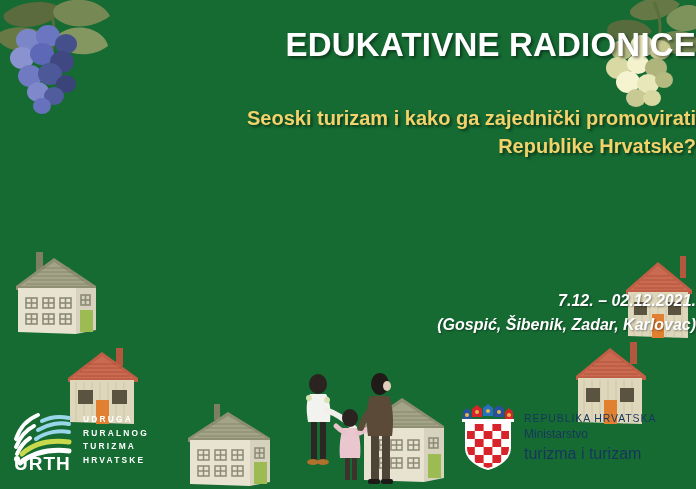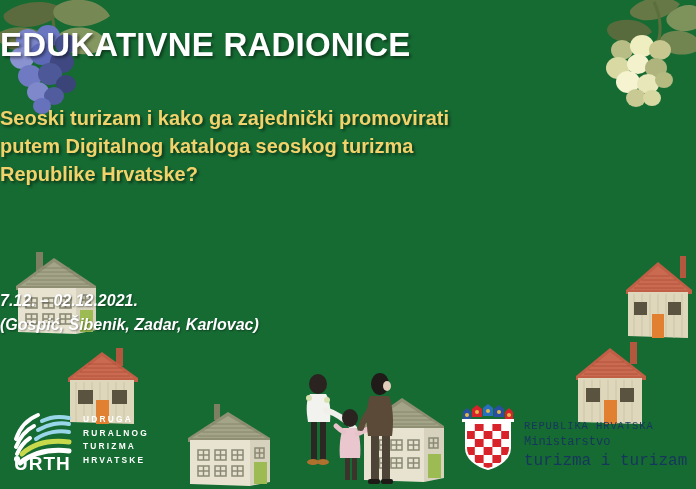--- a/index.html
+++ b/index.html
@@ -11,21 +11,21 @@
     overflow:hidden;
   }
   #poster{
     position:relative;
     width:696px;height:489px;
     background:#166b33;
     overflow:hidden;
   }
 
   
-  .txt{position:absolute;left:0;width:696px;text-align:left;}
+  .txt{position:absolute;left:0;width:696px;text-align:right;}
 
   #title{
     top:26px;
     font-size:33px;font-weight:bold;color:#ffffff;
     letter-spacing:.2px;
     text-shadow:2px 2px 3px rgba(0,0,0,.45);
     z-index:6;
   }
   #question{
     top:104px;
@@ -63,22 +63,22 @@
     margin-left:11px;
     color:#ffffff;font-size:8.4px;font-weight:bold;
     letter-spacing:2.2px;line-height:13.5px;
     text-align:left;
   }
   #ministry-logo{
     position:absolute;left:462px;top:404px;
     display:flex;align-items:flex-start;z-index:8;
   }
   #ministry-words{
-    margin-left:10px;margin-top:16px;
-    font-family:Liberation Mono, monospace;
+    margin-left:10px;margin-top:8px;
+    font-family:Liberation Sans, sans-serif;
     color:#17365d;text-align:left;
   }
   #rh-line{font-size:10.5px;letter-spacing:.9px;line-height:13px;}
   #min-line1{font-size:12px;line-height:19px;}
   #min-line2{font-size:16px;line-height:19px;}
 </style>
 </head>
 <body>
 
 <div id="poster">
@@ -127,21 +127,20 @@
       <ellipse cx="76" cy="86" rx="9" ry="8" fill="#b4ba80"></ellipse>
       <ellipse cx="48" cy="104" rx="10" ry="9" fill="#c9c994"></ellipse>
       <ellipse cx="64" cy="104" rx="9" ry="8" fill="#d8d8a2"></ellipse>
     </g>
   </svg>
 
   <div class="txt" id="title">EDUKATIVNE RADIONICE</div>
 
   <div class="txt" id="question">
     <span class="line">Seoski turizam i kako ga zajednički promovirati</span>
-    <span class="line">putem Digitalnog kataloga seoskog turizma</span>
     <span class="line">Republike Hrvatske?</span>
   </div>
 
 
   <div class="txt" id="dates">
     <span class="line">7.12. – 02.12.2021.</span>
     <span class="line">(Gospić, Šibenik, Zadar, Karlovac)</span>
   </div>
 
   <svg class="decor" style="left:4px;top:248px;" width="100" height="92" viewBox="0 0 100 92">

